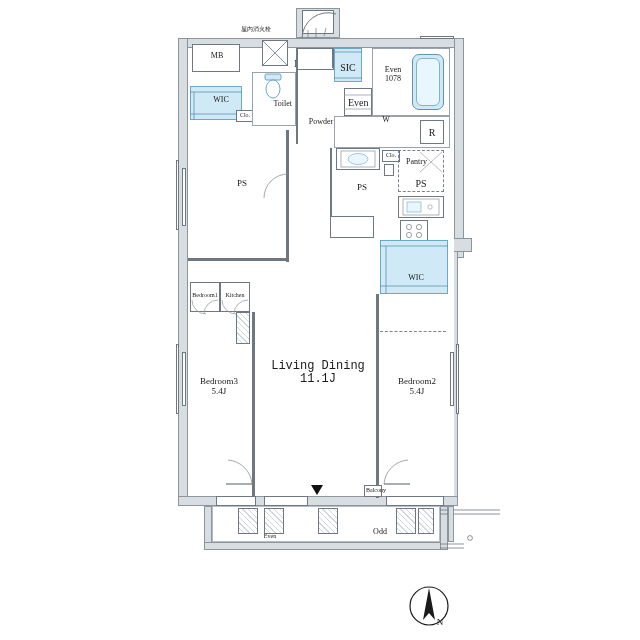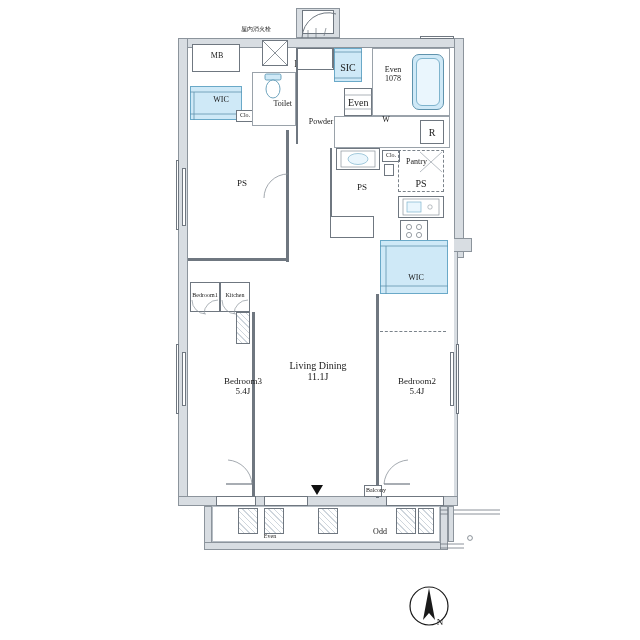--- a/index.html
+++ b/index.html
@@ -8,21 +8,21 @@
   .abs{position:absolute;}
   .wall{background:#d8dde2;border:1px solid #8c949c;box-sizing:border-box;}
   .thin{background:#ffffff;border:1px solid #6f7780;box-sizing:border-box;}
   .room{box-sizing:border-box;background:#ffffff;border:1px solid #9aa2aa;}
   .blue{background:#cfe9f7;border:1px solid #6aa9c8;box-sizing:border-box;}
   .lbl{position:absolute;text-align:center;line-height:1.12;white-space:nowrap;}
   .t9{font-size:9px;}
   .t8{font-size:8px;}
   .t7{font-size:10px;}
   .t6{font-size:6px;}
-  .t10{font-size:10px;}
+  .t10{font-size:12px;font-family:Liberation Mono, monospace;}
   .dash{border:1px dashed #7a828a;box-sizing:border-box;background:transparent;}
   .dashb{border-bottom:1px dashed #7a828a;}
   .hatchbox{box-sizing:border-box;border:1px solid #6f7780;background:
      repeating-linear-gradient(45deg,#ffffff 0 3px,#cfd6dd 3px 4px);}
   .vline{background:#6f7780;}
   .hline{background:#6f7780;}
   .tiny-sq{box-sizing:border-box;border:1px solid #6f7780;background:#fff;}
   svg{display:block;overflow:visible;}
 </style>
 </head>
@@ -178,21 +178,21 @@
   </svg>
   <div class="abs lbl t8" style="left:400px;top:274px;width:32px;">WIC</div>
 
   <div class="abs vline" style="left:252px;top:312px;width:3px;height:186px;"></div>
   <div class="abs vline" style="left:376px;top:294px;width:3px;height:204px;"></div>
   <div class="abs lbl t10" style="left:268px;top:360px;width:100px;">
     <span>Living Dining</span><br>
     <span>11.1J</span>
   </div>
 
-  <div class="abs lbl t9" style="left:184px;top:376px;width:70px;padding-left:24px;">
+  <div class="abs lbl t9" style="left:184px;top:376px;width:70px;">
     <span>Bedroom3</span><br>
     <span>5.4J</span>
   </div>
   <div class="abs thin" style="left:182px;top:352px;width:4px;height:54px;"></div>
   <svg class="abs" style="left:224px;top:458px;" width="30" height="28" viewBox="0 0 30 28">
     <path d="M28 26 A26 26 0 0 0 4 2" fill="none" stroke="#8b939b" stroke-width="0.8"></path>
     <path d="M2 26 L28 26" stroke="#6f7780" stroke-width="1.2"></path>
   </svg>
 
   <div class="abs lbl t9" style="left:382px;top:376px;width:70px;">

